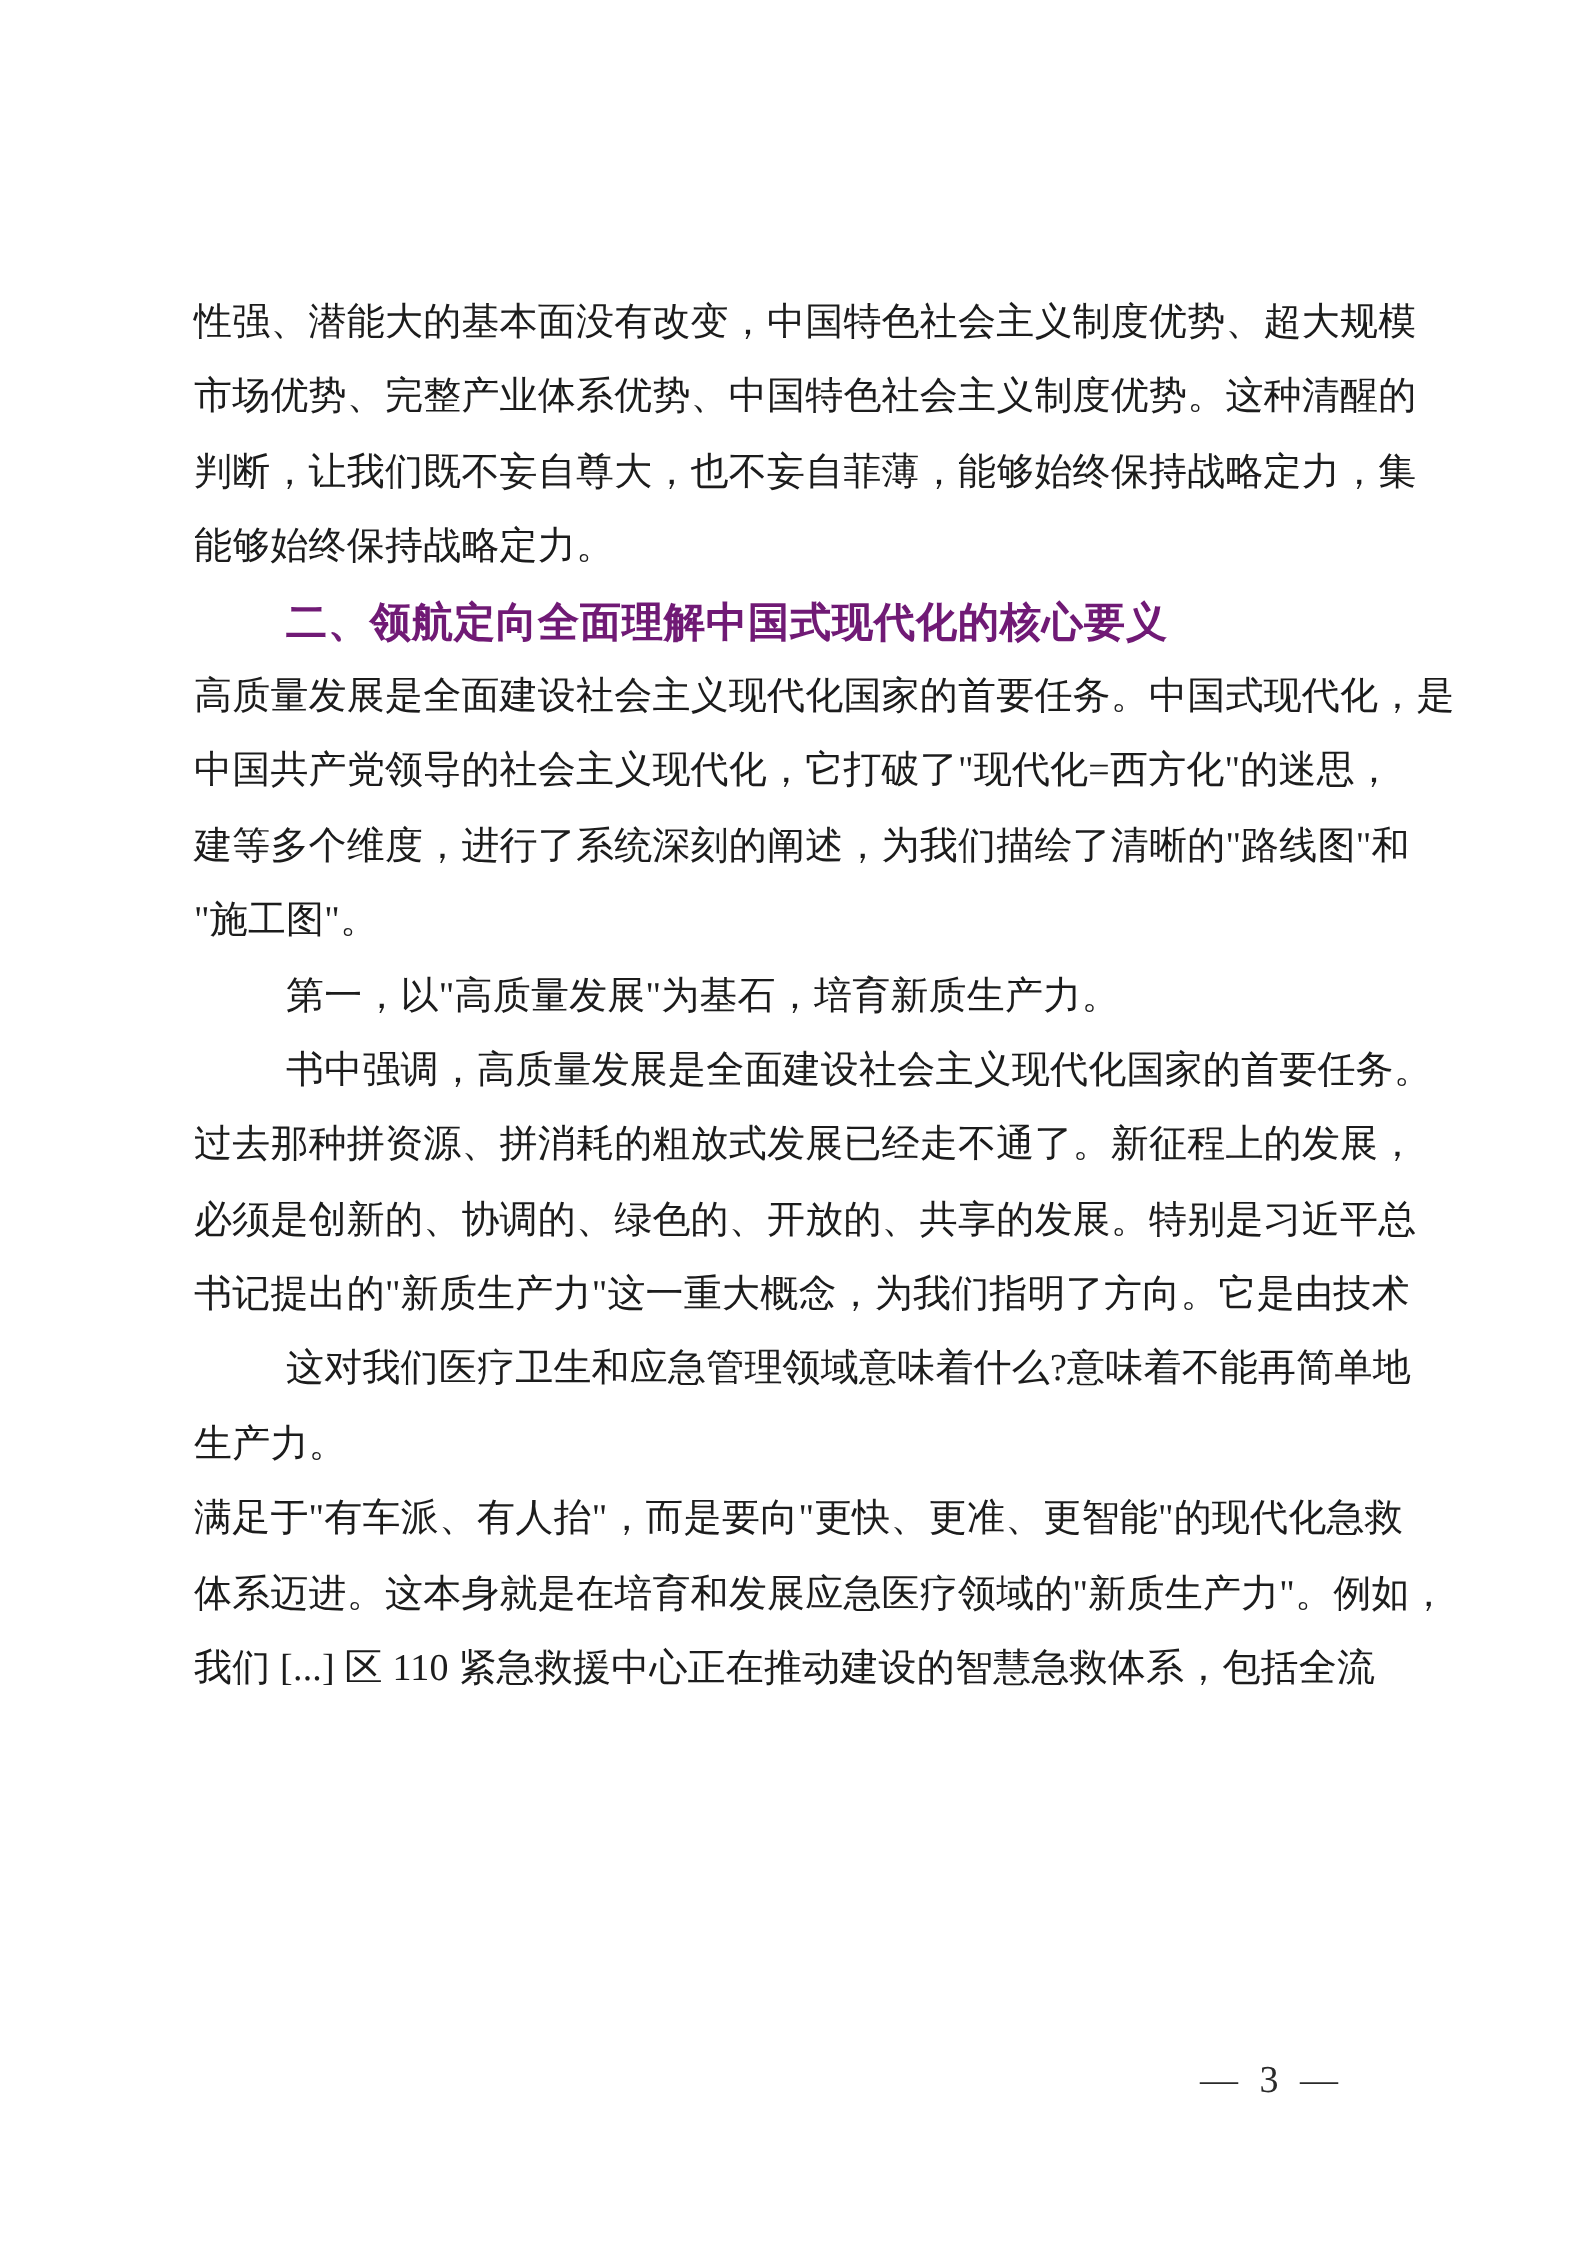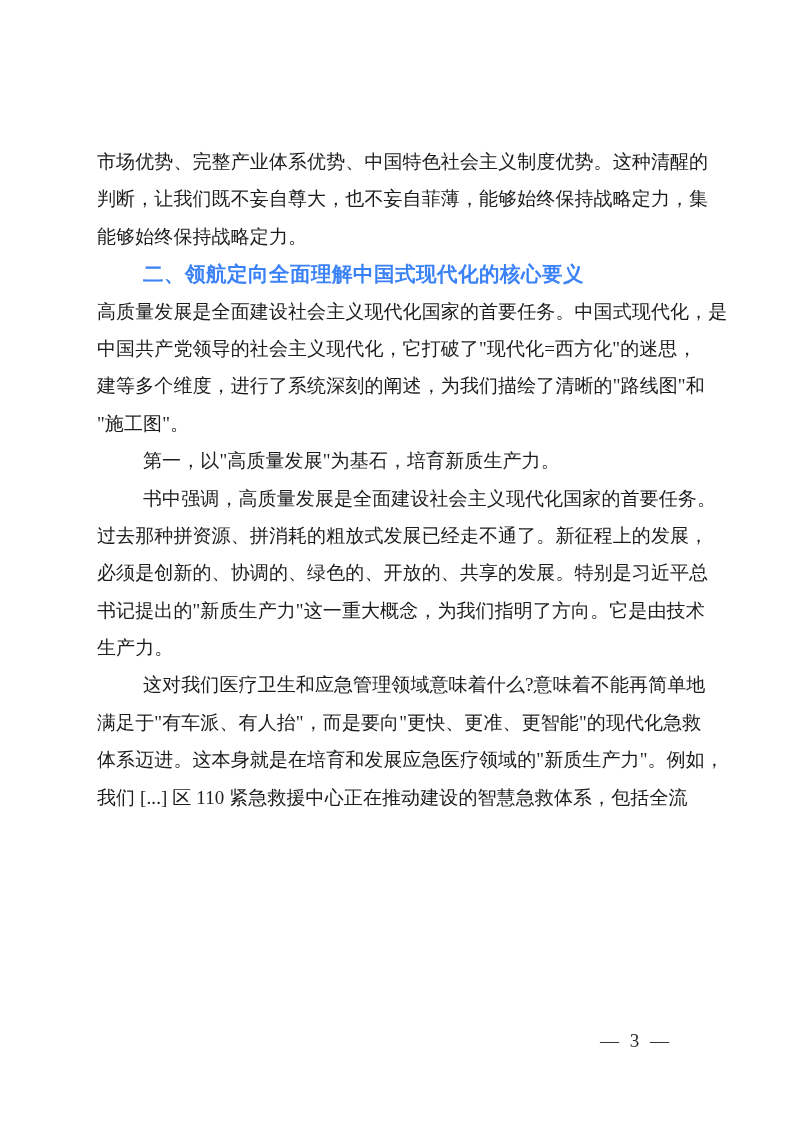--- a/index.html
+++ b/index.html
@@ -29,51 +29,52 @@
     white-space: nowrap;
     letter-spacing: 0.1px;
   }
   .line.indent {
     padding-left: 46px;
   }
   .line.heading {
     font-family: "Liberation Sans", sans-serif;
     font-weight: 700;
     font-size: 20.5px;
-    color: #3b82f6;
+    color: #701a75;
     letter-spacing: 0.5px;
   }
   .footer {
     position: absolute;
     left: 600px;
     top: 1030px;
     font-size: 19px;
     color: #2a2a2a;
     letter-spacing: 3px;
     white-space: nowrap;
   }
 </style>
 </head>
 <body>
 
 <div class="page">
   <div class="content">
+      <div class="line">性强、潜能大的基本面没有改变，中国特色社会主义制度优势、超大规模</div>
       <div class="line">市场优势、完整产业体系优势、中国特色社会主义制度优势。这种清醒的</div>
       <div class="line">判断，让我们既不妄自尊大，也不妄自菲薄，能够始终保持战略定力，集</div>
       <div class="line">能够始终保持战略定力。</div>
       <div class="line heading indent">二、领航定向全面理解中国式现代化的核心要义</div>
       <div class="line">高质量发展是全面建设社会主义现代化国家的首要任务。中国式现代化，是</div>
       <div class="line">中国共产党领导的社会主义现代化，它打破了"现代化=西方化"的迷思，</div>
       <div class="line">建等多个维度，进行了系统深刻的阐述，为我们描绘了清晰的"路线图"和</div>
       <div class="line">"施工图"。</div>
       <div class="line indent">第一，以"高质量发展"为基石，培育新质生产力。</div>
       <div class="line indent">书中强调，高质量发展是全面建设社会主义现代化国家的首要任务。</div>
       <div class="line">过去那种拼资源、拼消耗的粗放式发展已经走不通了。新征程上的发展，</div>
       <div class="line">必须是创新的、协调的、绿色的、开放的、共享的发展。特别是习近平总</div>
       <div class="line">书记提出的"新质生产力"这一重大概念，为我们指明了方向。它是由技术</div>
+      <div class="line indent">这对我们医疗卫生和应急管理领域意味着什么?意味着不能再简单地</div>
       <div class="line">生产力。</div>
-      <div class="line indent">这对我们医疗卫生和应急管理领域意味着什么?意味着不能再简单地</div>
       <div class="line">满足于"有车派、有人抬"，而是要向"更快、更准、更智能"的现代化急救</div>
       <div class="line">体系迈进。这本身就是在培育和发展应急医疗领域的"新质生产力"。例如，</div>
       <div class="line">我们 [...] 区 110 紧急救援中心正在推动建设的智慧急救体系，包括全流</div>
     </div>
   <div class="footer">— 3 —</div>
 </div>
 
 </body></html>

